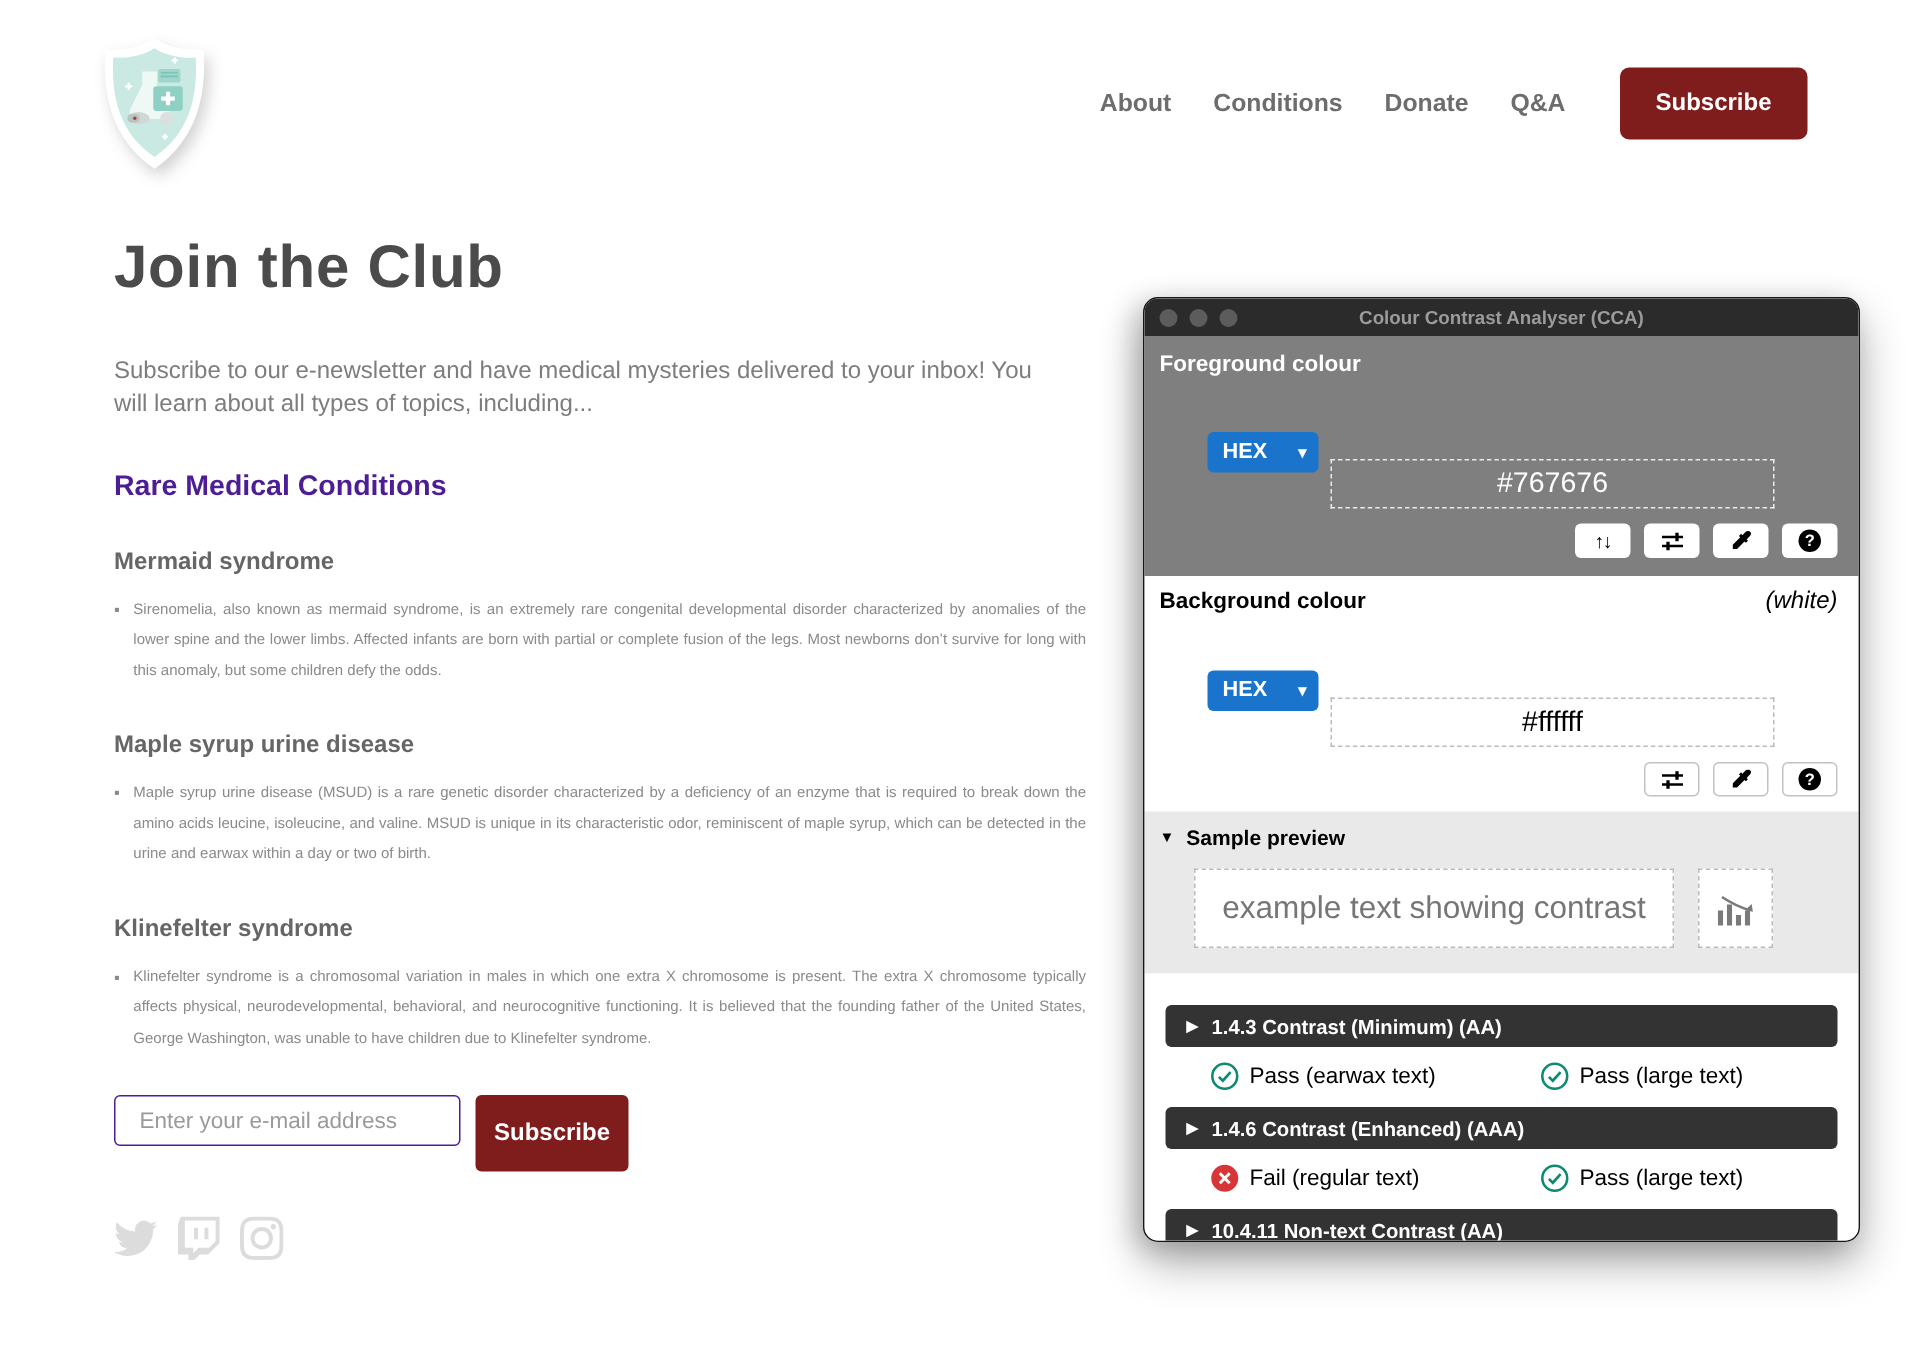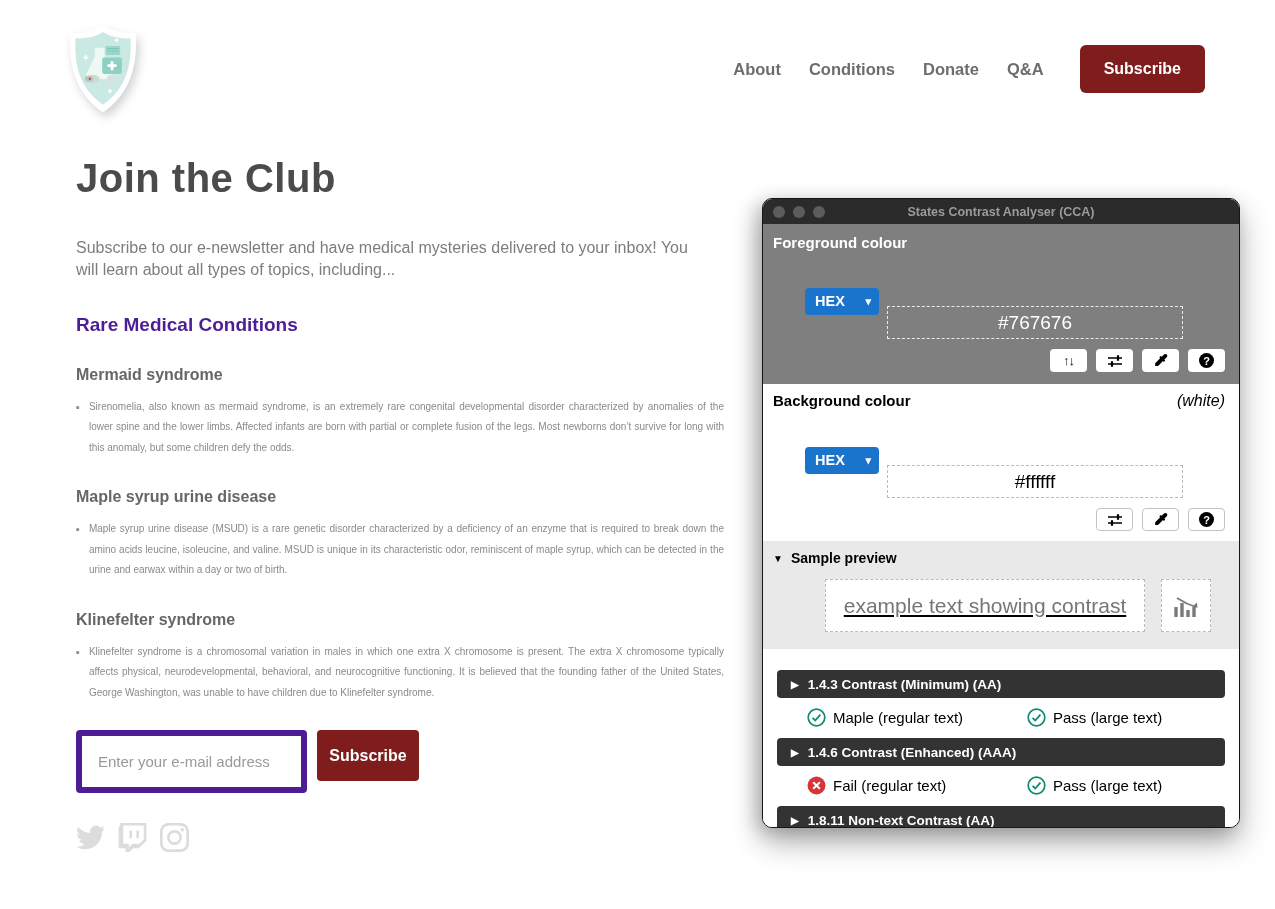--- a/index.html
+++ b/index.html
@@ -18,21 +18,21 @@
   
   main { width:648px; margin-left:76px; }
   h1 { margin-top:44px; font-size:40px; color:#4b4b4b; letter-spacing:.5px; }
   .intro { margin-top:36px; width:632px; font-size:16px; line-height:1.4; color:#7d7d7d; }
   h2 { margin-top:32px; font-size:19px; color:#4c1d95; }
   .condition h3 { margin-top:30px; font-size:16px; color:#666; }
   .bullet-item { display:flex; margin-top:13px; }
   .bullet-item .bullet { color:#8a8a8a; font-size:11px; line-height:20.5px; margin-right:9px; }
   .bullet-item p { font-size:10px; line-height:20.5px; color:#8a8a8a; text-align:justify; }
   .subscribe-form { margin-top:27px; display:flex; gap:10px; }
-  .subscribe-form input { width:231px; height:63px; border:6px solid #4c1d95; border-radius:4px; padding:0 16px; font-family:inherit; font-size:15px; color:#000000; }
+  .subscribe-form input { width:231px; height:34px; border:1px solid #4c1d95; border-radius:4px; padding:0 16px; font-family:inherit; font-size:15px; color:#000000; }
   .subscribe-form input::placeholder { color:#9a9a9a; }
   .subscribe-form .btn-teal { width:102px; height:51px; font-size:16px; border-radius:4px; }
   .social { margin-top:30px; display:flex; gap:13px; }
   .social svg { display:block; }
 
   
   .cca { position:absolute; left:762px; top:198px; width:478px; height:630px; border:1.5px solid #161616; border-radius:10px; overflow:hidden; background:#fff; box-shadow:0 14px 30px rgba(0,0,0,.32), -6px 4px 18px rgba(0,0,0,.18); display:flex; flex-direction:column; }
   .titlebar { height:25px; background:#2b2b2b; display:flex; align-items:center; position:relative; flex:0 0 auto; }
   .dots { display:flex; gap:8px; margin-left:10px; }
   .dot { width:12px; height:12px; border-radius:50%; background:#5c5c5c; }
@@ -53,21 +53,21 @@
   .swap-glyph { font-size:13px; font-weight:bold; letter-spacing:-1px; }
   .help-circle { width:15px; height:15px; border-radius:50%; background:#000; color:#fff; font-size:11px; font-weight:bold; display:flex; align-items:center; justify-content:center; }
 
   .sec-bg { background:#ffffff; padding:8px 14px 10px 10px; flex:0 0 113px; }
   .bg-head { display:flex; align-items:baseline; justify-content:space-between; }
   .white-hint { font-style:italic; font-size:16px; color:#000; }
 
   .sec-preview { background:#e9e9e9; padding:9px 14px 12px 10px; flex:0 0 108px; }
   .preview-head { font-size:14px; font-weight:bold; color:#000; display:flex; align-items:center; gap:8px; }
   .preview-head .tri { font-size:10px; }
-  .preview-row { display:flex; margin-top:13px; margin-left:52px; gap:16px;text-decoration:underline; }
+  .preview-row { display:flex; margin-top:13px; margin-left:23px; gap:16px; }
   .sample-box { width:320px; height:53px; background:#fff; border:1px dashed #bbb; display:flex; align-items:center; justify-content:center; font-size:21px; color:#767676; }
   .graph-box { width:50px; height:53px; background:#fff; border:1px dashed #bbb; display:flex; align-items:center; justify-content:center; }
 
   .sec-results { background:#fff; padding:10px 14px 0 6px; flex:1; }
   .results-head { display:flex; justify-content:space-between; align-items:flex-start; padding-left:2px; }
   .results-title { font-size:15px; font-weight:bold; color:#000; margin-top:6px; }
   .ratio-box { border:1px solid #999; padding:4px 10px 5px; text-align:center; min-width:92px; }
   .ratio-label { font-size:11px; font-weight:bold; color:#000; }
   .ratio-value { font-size:17px; color:#000; margin-top:1px; }
   .crit-bar { background:#333; border-radius:4px; height:28px; margin:11px 0 0 8px; display:flex; align-items:center; color:#fff; font-size:13.5px; font-weight:bold; padding-left:14px; gap:9px; }
@@ -159,21 +159,21 @@
 </main>
 
 <div class="cca">
 
   <div class="titlebar">
     <div class="dots">
       <span class="dot"></span>
       <span class="dot"></span>
       <span class="dot"></span>
     </div>
-    <div class="win-title">States Contrast Analyser (CCA)</div>
+    <div class="win-title">Colour Contrast Analyser (CCA)</div>
   </div>
 
   <section class="sec-fg">
     <div class="sec-label-light">Foreground colour</div>
     <div class="color-row">
       <div class="hex-select" role="button">
         <span>HEX</span>
         <span class="chev">▾</span>
       </div>
       <input class="hex-input fg-input" value="#767676" style="">
@@ -251,21 +251,21 @@
     <div class="crit-bar">
       <span class="tri">▶</span>
       <span>1.4.3 Contrast (Minimum) (AA)</span>
     </div>
     <div class="check-row">
       <div class="check-item col1">
         <svg width="19" height="19" viewBox="0 0 19 19">
             <circle cx="9.5" cy="9.5" r="8.3" fill="#fff" stroke="#0d8a70" stroke-width="1.7"></circle>
             <path d="M5.6 9.9l2.6 2.6 5.2-5.8" fill="none" stroke="#0d8a70" stroke-width="1.8"></path>
           </svg>
-        <span>Maple (regular text)</span>
+        <span>Pass (earwax text)</span>
       </div>
       <div class="check-item">
         <svg width="19" height="19" viewBox="0 0 19 19">
             <circle cx="9.5" cy="9.5" r="8.3" fill="#fff" stroke="#0d8a70" stroke-width="1.7"></circle>
             <path d="M5.6 9.9l2.6 2.6 5.2-5.8" fill="none" stroke="#0d8a70" stroke-width="1.8"></path>
           </svg>
         <span>Pass (large text)</span>
       </div>
     </div>
 
@@ -285,21 +285,21 @@
         <svg width="19" height="19" viewBox="0 0 19 19">
             <circle cx="9.5" cy="9.5" r="8.3" fill="#fff" stroke="#0d8a70" stroke-width="1.7"></circle>
             <path d="M5.6 9.9l2.6 2.6 5.2-5.8" fill="none" stroke="#0d8a70" stroke-width="1.8"></path>
           </svg>
         <span>Pass (large text)</span>
       </div>
     </div>
 
     <div class="crit-bar">
       <span class="tri">▶</span>
-      <span>1.8.11 Non-text Contrast (AA)</span>
+      <span>10.4.11 Non-text Contrast (AA)</span>
     </div>
     <div class="check-row">
       <div class="check-item">
         <svg width="19" height="19" viewBox="0 0 19 19">
             <circle cx="9.5" cy="9.5" r="8.3" fill="#fff" stroke="#0d8a70" stroke-width="1.7"></circle>
             <path d="M5.6 9.9l2.6 2.6 5.2-5.8" fill="none" stroke="#0d8a70" stroke-width="1.8"></path>
           </svg>
         <span>Pass (UI components and graphical objects)</span>
       </div>
     </div>

